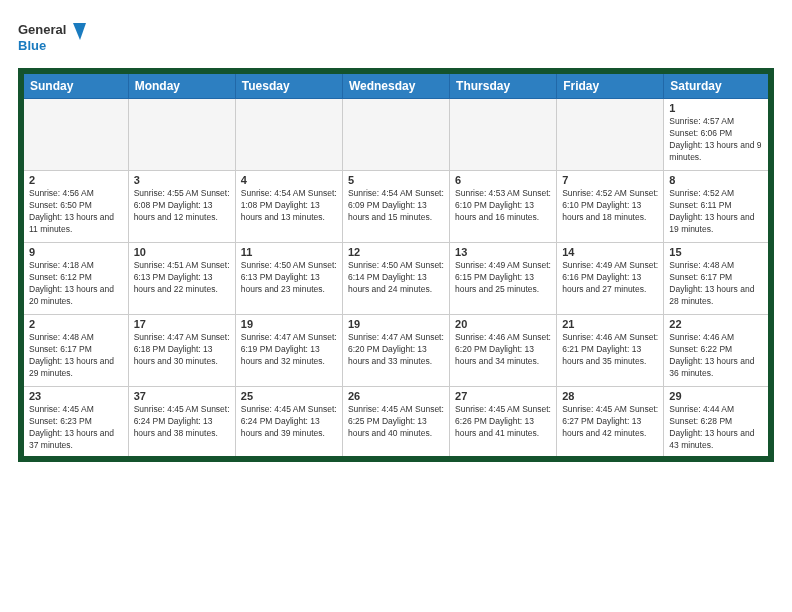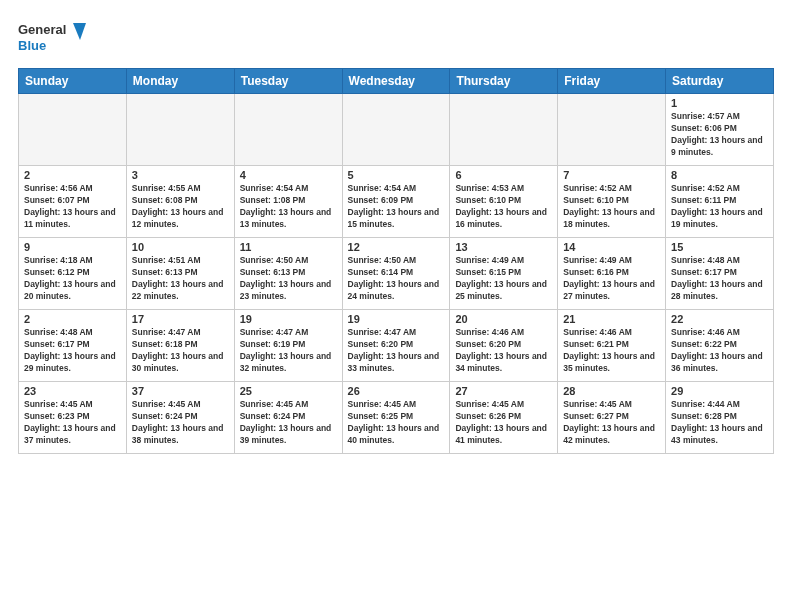--- a/index.html
+++ b/index.html
@@ -38,21 +38,21 @@
       color: #333;
       line-height: 1.1;
     }
     .location {
       font-size: 13px;
       color: #555;
     }
     .calendar {
       width: 100%;
       border-collapse: collapse;
-      border: 1px solid #14532d;
+      border: 6px solid #14532d;
     }
     .calendar th {
       background: #2d7fc1;
       color: #fff;
       font-size: 12px;
       font-weight: bold;
       padding: 5px 6px;
       text-align: left;
       border: 1px solid #2168a8;
     }
@@ -76,21 +76,20 @@
       font-size: 11px;
       font-weight: bold;
       color: #333;
       display: block;
       margin-bottom: 2px;
     }
     .day-info {
       font-size: 8.5px;
       color: #333;
       line-height: 1.4;
-      font-weight: bold;
     }
   </style>
 </head>
 <body>
 
 <div class="page">
   <div class="header">
     <div class="logo">
       <svg class="logo-icon" viewBox="0 0 70 40" style="width: 70px; height: 40px;">
           <text x="0" y="16" font-size="13" font-weight="bold" fill="#333">General</text>
@@ -128,21 +127,21 @@
             <span class="day-num">1</span>
             <div class="day-info">Sunrise: 4:57 AM
 Sunset: 6:06 PM
 Daylight: 13 hours and 9 minutes.</div>
           </td>
         </tr>
         <tr>
           <td>
             <span class="day-num">2</span>
             <div class="day-info">Sunrise: 4:56 AM
-Sunset: 6:07 PM
+Sunset: 6:50 PM
 Daylight: 13 hours and 11 minutes.</div>
           </td>
           <td>
             <span class="day-num">3</span>
             <div class="day-info">Sunrise: 4:55 AM
 Sunset: 6:08 PM
 Daylight: 13 hours and 12 minutes.</div>
           </td>
           <td>
             <span class="day-num">4</span>

